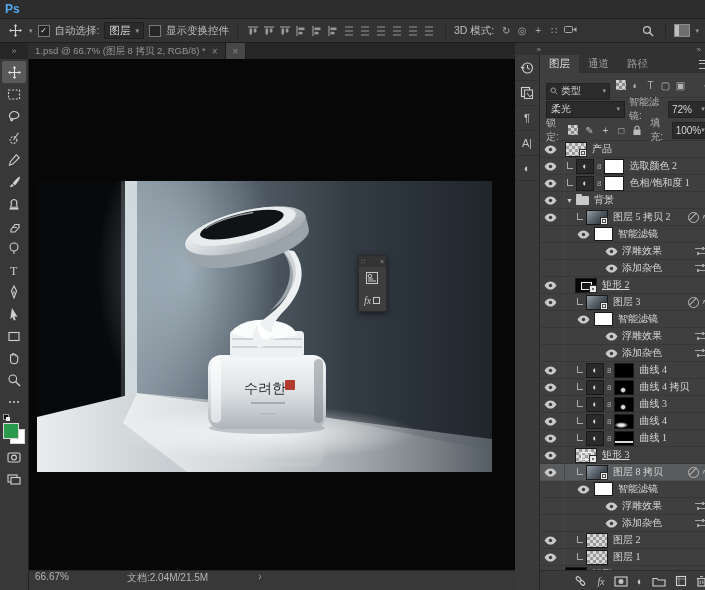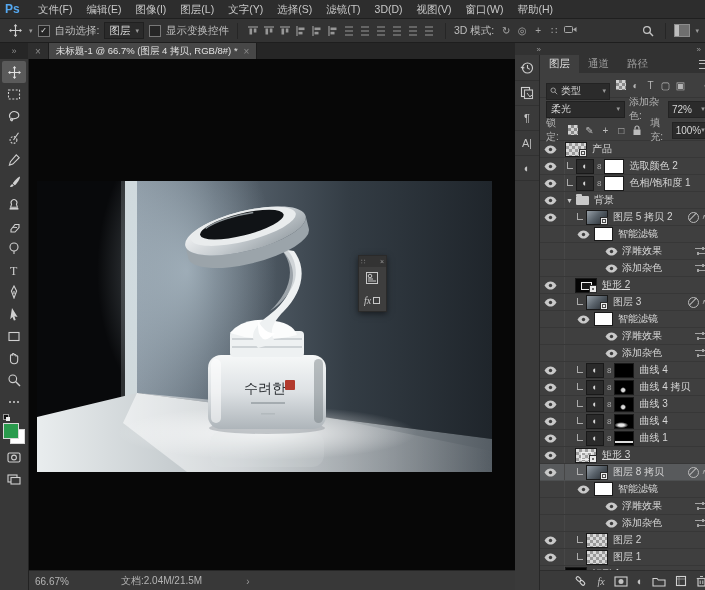--- a/index.html
+++ b/index.html
@@ -45,21 +45,21 @@
   .bgsw{position:absolute;right:1px;top:12px;width:13px;height:13px;background:#fff;border:1px solid #d8d8d8;}
   .modebtn{width:20px;height:16px;margin-top:6px;display:flex;align-items:center;justify-content:center;color:#c5c5c5;}
   
   .canvas-col{flex:1;display:flex;flex-direction:column;}
   .canvas{position:relative;flex:1;background:#070707;overflow:hidden;}
   .photo{position:absolute;left:8px;top:122px;}
   .floatpanel{position:absolute;left:329px;top:196px;width:27px;background:#3e3e3e;border:1px solid #2a2a2a;box-shadow:0 2px 6px rgba(0,0,0,.5);}
   .fp-head{height:11px;background:#333;display:flex;align-items:center;justify-content:space-between;padding:0 2px;color:#9a9a9a;font-size:7px;}
   .fp-btn{width:25px;height:22px;display:flex;align-items:center;justify-content:center;color:#c9c9c9;}
   
-  .statusbar{height:20px;background:#383838;border-top:1px solid #262626;display:flex;align-items:center;font-size:10px;color:#b5b5b5;padding-left:6px;gap:2px;}
+  .statusbar{height:20px;background:#383838;border-top:1px solid #262626;display:flex;align-items:flex-start;font-size:10px;color:#b5b5b5;padding-left:6px;gap:8px;}
   .statusbar .zoomv{width:56px;}
   .statusbar .docv{margin-left:28px;}
   .statusbar .chev{margin-left:42px;color:#9a9a9a;}
   
   .rc-top{height:12px;display:flex;}
   .rc-top .half{display:flex;align-items:center;justify-content:flex-end;padding-right:4px;color:#9a9a9a;font-size:8px;}
   .rc-top .h1{width:26px;}
   .rc-top .h2{flex:1;}
   .rc-body{flex:1;display:flex;}
   .strip{width:26px;background:#3a3a3a;border-right:1px solid #272727;display:flex;flex-direction:column;align-items:center;padding-top:1px;}
@@ -106,54 +106,41 @@
   .lnk{font-size:8px;color:#a8a8a8;margin-right:3px;}
   .mask{width:18px;min-width:18px;height:13px;border:1px solid #191919;margin-right:5px;position:relative;}
   .mask.white{background:#fff;}
   .mask.black{background:#000;}
   .mask.black-dot{background:radial-gradient(circle at 45% 70%,#d8d8d8 0 1.5px,#000 3px);}
   .mask.black-blob{background:radial-gradient(ellipse 7px 3px at 35% 78%,#e6e6e6 0 40%,#000 100%);}
   .mask.black-line{background:linear-gradient(#000 0 72%,#dcdcdc 72% 86%,#000 86%);}
   .gchev{font-size:7px;color:#c9c9c9;margin:0 3px 0 1px;}
   .folder{position:relative;width:13px;height:9px;background:#c9c9c9;border-radius:1px;margin-right:5px;}
   .folder::before{content:"";position:absolute;left:0;top:-2px;width:6px;height:2px;background:#c9c9c9;border-radius:1px 1px 0 0;}
-  .lname{white-space:nowrap;overflow:hidden;}
+  .lname{white-space:nowrap;overflow:hidden;font-family:Liberation Serif, serif;}
   .lname.u{text-decoration:underline;}
   .flex1{flex:1;}
   .fxc{width:9px;height:9px;border:1px solid #b9b9b9;border-radius:50%;position:relative;margin-right:3px;}
   .fxc::after{content:"";position:absolute;left:-1px;top:3.5px;width:10px;height:1px;background:#b9b9b9;transform:rotate(-45deg);}
   .rchev{font-size:7px;color:#b0b0b0;margin-right:1px;}
   .fxtog{width:11px;height:8px;position:relative;margin-right:2px;opacity:.8;}
   .fxtog::before{content:"";position:absolute;left:0;top:1px;width:11px;height:1px;background:#bdbdbd;box-shadow:3px 5px 0 #bdbdbd;}
   .fxtog::after{content:"";position:absolute;left:7px;top:0;width:2px;height:3px;background:#bdbdbd;box-shadow:-5px 5px 0 #bdbdbd;}
   
   .lbottom{height:20px;background:#3a3a3a;border-top:1px solid #2d2d2d;display:flex;align-items:center;justify-content:center;gap:9px;padding-left:26px;}
   .bico{display:inline-flex;align-items:center;justify-content:center;color:#c3c3c3;height:16px;}
   .fxtext{font-style:italic;font-size:10px;color:#c3c3c3;font-family:"Liberation Serif",serif;}
 </style>
 </head>
 <body>
 
 <div class="app">
 
   <div class="menubar">
     <span class="pslogo">Ps</span>
-    <span id="menuItems" style="display:flex;">
-        <span class="menu-item">文件(F)</span>
-        <span class="menu-item">编辑(E)</span>
-        <span class="menu-item">图像(I)</span>
-        <span class="menu-item">图层(L)</span>
-        <span class="menu-item">文字(Y)</span>
-        <span class="menu-item">选择(S)</span>
-        <span class="menu-item">滤镜(T)</span>
-        <span class="menu-item">3D(D)</span>
-        <span class="menu-item">视图(V)</span>
-        <span class="menu-item">窗口(W)</span>
-        <span class="menu-item">帮助(H)</span>
-      </span>
   </div>
 
   <div class="optbar">
     <span class="toolbtn">
         <svg width="13" height="13" viewBox="0 0 14 14">
           <path d="M7 0l2 2.4H5zM7 14l2-2.4H5zM0 7l2.4-2v4zM14 7l-2.4-2v4z" fill="#d0d0d0"></path>
           <path d="M7 2v10M2 7h10" stroke="#d0d0d0" stroke-width="1.2"></path>
         </svg>
       </span>
     <span class="dd">▾</span>
@@ -263,24 +250,24 @@
     <span class="wsicon"></span>
     <span class="dd">▾</span>
   </div>
 
   <div class="workspace">
 
     <div class="left-col">
       <div class="tabbar">
         <span class="tab-corner">»</span>
         <span class="tab inactive">
+          <span>1.psd @ 66.7% (图层 8 拷贝 2, RGB/8) *</span>
             <span class="x">×</span>
         </span>
         <span class="tab active">
-          <span>未标题-1 @ 66.7% (图层 4 拷贝, RGB/8#) *</span>
             <span class="x">×</span>
         </span>
       </div>
       <div class="midrow">
         <div class="toolbar" id="toolbar">
             <div class="tool selected">
               <svg width="13" height="13" viewBox="0 0 14 14">
                 <path d="M7 0l2 2.4H5zM7 14l2-2.4H5zM0 7l2.4-2v4zM14 7l-2.4-2v4z" fill="#e2e2e2"></path>
                 <path d="M7 2v10M2 7h10" stroke="#e2e2e2" stroke-width="1.2"></path>
               </svg>
@@ -549,21 +536,21 @@
                 <span class="ficon">▢</span>
                 <span class="ficon">▣</span>
               </span>
             <span class="pin">●</span>
           </div>
           <div class="brow">
             <span class="sel blend">
                 <span>柔光</span>
                 <span class="dd" style="margin-left:auto;">▾</span>
               </span>
-            <span>添加杂色:</span>
+            <span>智能滤镜:</span>
             <span class="valbox">
                 <span>72%</span>
                 <span class="dd">▾</span>
               </span>
           </div>
           <div class="lockrow">
             <span>锁定:</span>
             <span id="lockIcons" style="display:flex;gap:4px;">
                 <span class="lk">
                   <span class="checker-s"></span>

